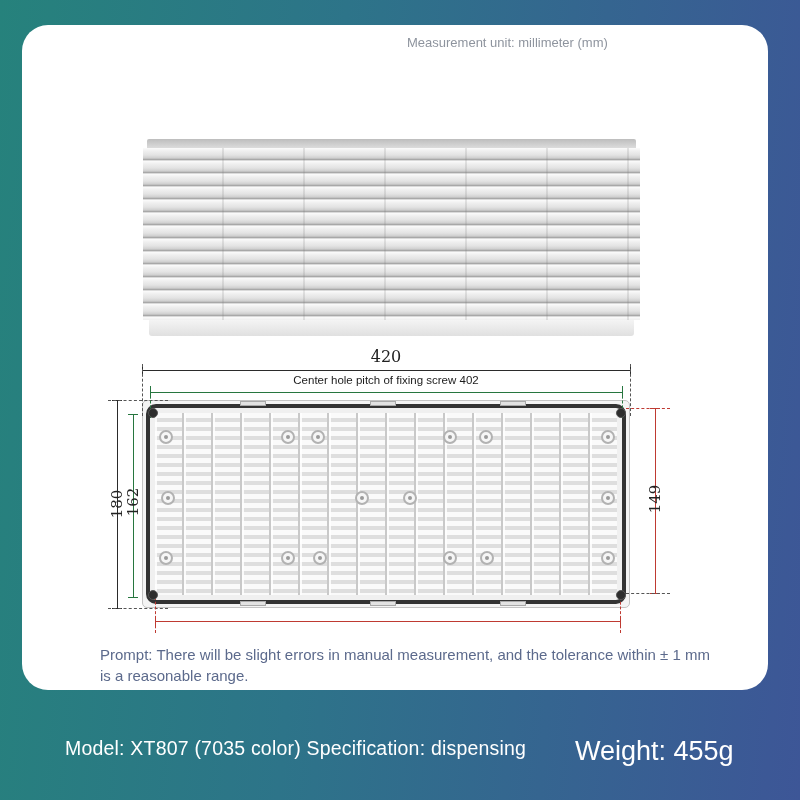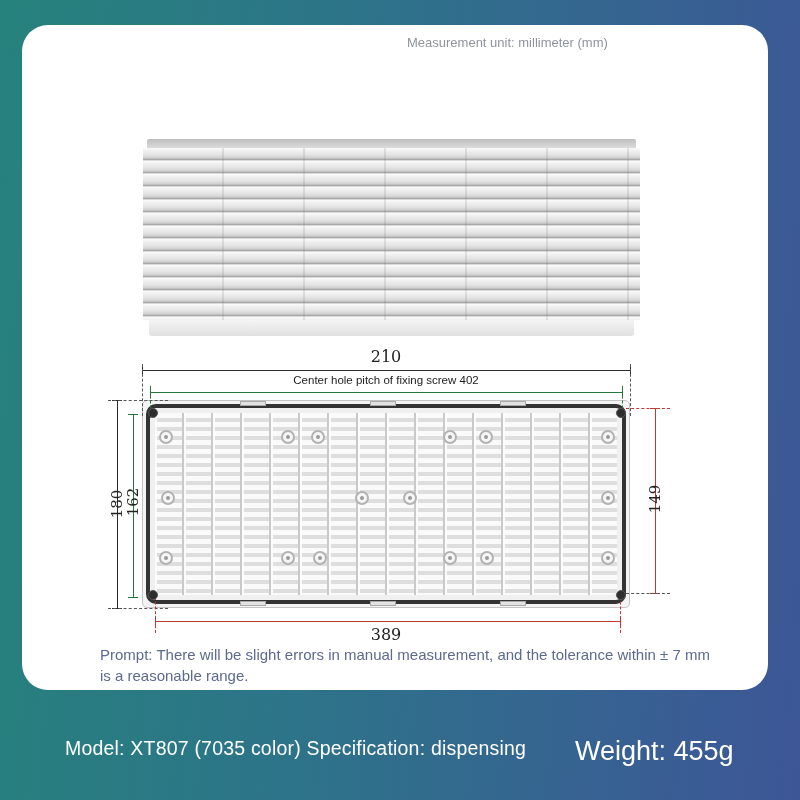--- a/index.html
+++ b/index.html
@@ -107,21 +107,21 @@
     <div class="louver-body"></div>
     <div class="louver-base"></div>
   </div>
 
   <div class="diagram-shell">
     <div class="diagram-frame">
       <div class="diagram-grid"></div>
     </div>
   </div>
 
-  <div class="dim-label" style="left:142px;top:347px;width:488px;">210</div>
+  <div class="dim-label" style="left:142px;top:347px;width:488px;">420</div>
   <div class="dim-h" style="left:142px;top:370px;width:488px;background:#2b2b2b;"></div>
   <div class="tick-v" style="left:142px;top:365px;background:#2b2b2b;"></div>
   <div class="tick-v" style="left:630px;top:365px;background:#2b2b2b;"></div>
 
   <div class="dim-label dim-label-sm" style="left:142px;top:374px;width:488px;">Center hole pitch of fixing screw 402</div>
   <div class="dim-h" style="left:150px;top:392px;width:472px;background:#27763f;"></div>
   <div class="tick-v" style="left:150px;top:387px;background:#27763f;"></div>
   <div class="tick-v" style="left:622px;top:387px;background:#27763f;"></div>
 
   <div class="dim-v" style="left:117px;top:400px;height:208px;background:#2b2b2b;"></div>
@@ -135,34 +135,33 @@
   <div class="dim-label rot" style="left:111px;top:493px;">162</div>
 
   <div class="dim-v" style="left:655px;top:408px;height:185px;background:#bf3a32;"></div>
   <div class="tick-h" style="left:650px;top:408px;background:#bf3a32;"></div>
   <div class="tick-h" style="left:650px;top:593px;background:#bf3a32;"></div>
   <div class="dim-label rot" style="left:633px;top:490px;">149</div>
 
   <div class="dim-h" style="left:155px;top:621px;width:465px;background:#bf3a32;"></div>
   <div class="tick-v" style="left:155px;top:616px;background:#bf3a32;"></div>
   <div class="tick-v" style="left:620px;top:616px;background:#bf3a32;"></div>
-  <div class="dim-label" style="left:142px;top:625px;width:488px;">389</div>
 
   <div class="dash-v" style="left:142px;top:364px;height:52px;"></div>
   <div class="dash-v" style="left:630px;top:364px;height:52px;"></div>
   <div class="dash-h" style="left:108px;top:400px;width:60px;"></div>
   <div class="dash-h" style="left:108px;top:608px;width:60px;"></div>
   <div class="dash-v dash-green" style="left:150px;top:386px;height:32px;"></div>
   <div class="dash-v dash-green" style="left:622px;top:386px;height:32px;"></div>
   <div class="dash-h dash-red" style="left:626px;top:408px;width:44px;"></div>
   <div class="dash-h" style="left:626px;top:593px;width:44px;"></div>
   <div class="dash-v dash-red" style="left:155px;top:597px;height:36px;"></div>
   <div class="dash-v dash-red" style="left:620px;top:597px;height:36px;"></div>
 
-  <div class="note">Prompt: There will be slight errors in manual measurement, and the tolerance within ± 7 mm is a reasonable range.</div>
+  <div class="note">Prompt: There will be slight errors in manual measurement, and the tolerance within ± 1 mm is a reasonable range.</div>
   <div class="footer-model">Model: XT807 (7035 color) Specification: dispensing</div>
   <div class="footer-weight">Weight: 455g</div>
 
 <div class="boss" style="left: 159px; top: 430px;"></div>
     <div class="boss" style="left: 281px; top: 430px;"></div>
     <div class="boss" style="left: 311px; top: 430px;"></div>
     <div class="boss" style="left: 443px; top: 430px;"></div>
     <div class="boss" style="left: 479px; top: 430px;"></div>
     <div class="boss" style="left: 601px; top: 430px;"></div>
     <div class="boss" style="left: 161px; top: 491px;"></div>

